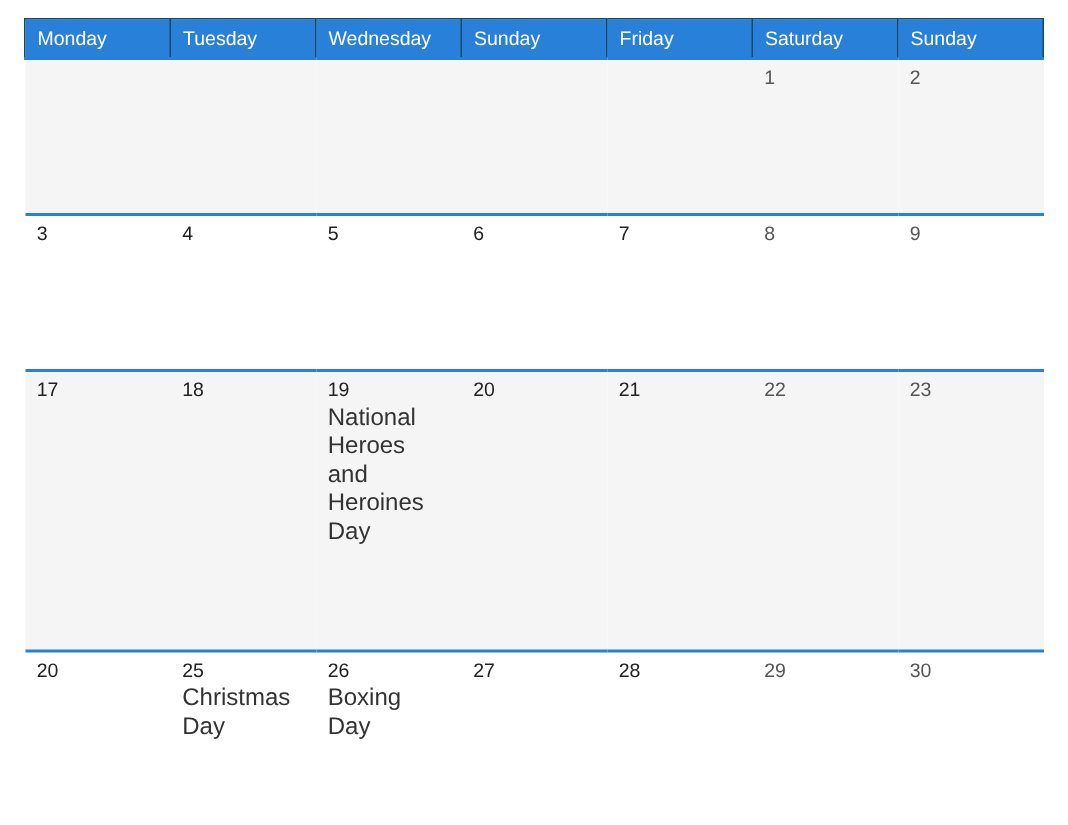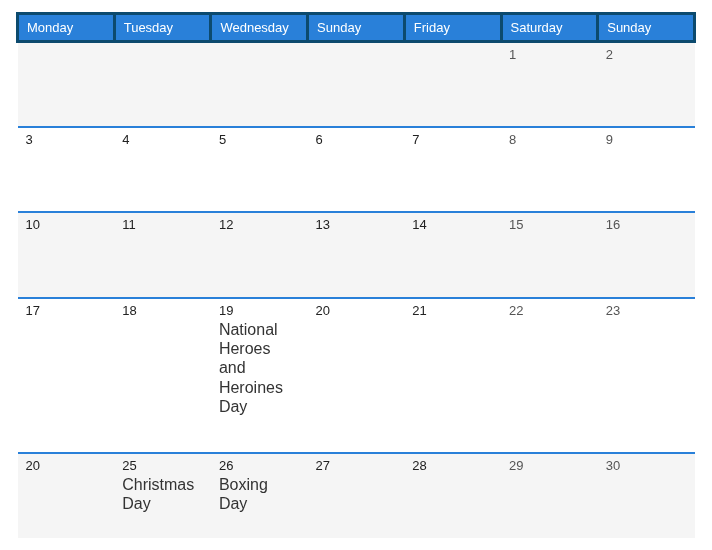--- a/index.html
+++ b/index.html
@@ -64,21 +64,21 @@
       flex: 1;
       border-collapse: collapse;
     }
     .calendar thead tr th {
       background: #2980d9;
       color: #fff;
       font-weight: normal;
       font-size: 13px;
       padding: 5px 8px;
       text-align: left;
-      border: 3px solid #0c4a6e;
+      border: 1px solid #0c4a6e;
     }
     .calendar tbody tr td {
       vertical-align: top;
       padding: 4px 8px 4px 8px;
       border-top: 2px solid #2980d9;
       border-left: none;
       border-right: none;
       border-bottom: none;
       width: calc(100% / 7);
       height: 68px;
@@ -166,43 +166,20 @@
           </td>
           <td>
             <span class="day-number saturday">8</span>
           </td>
           <td>
             <span class="day-number sunday">9</span>
           </td>
         </tr>
         <tr>
           <td>
-            <span class="day-number">10</span>
-          </td>
-          <td>
-            <span class="day-number">11</span>
-          </td>
-          <td>
-            <span class="day-number">12</span>
-          </td>
-          <td>
-            <span class="day-number">13</span>
-          </td>
-          <td>
-            <span class="day-number">14</span>
-          </td>
-          <td>
-            <span class="day-number saturday">15</span>
-          </td>
-          <td>
-            <span class="day-number sunday">16</span>
-          </td>
-        </tr>
-        <tr>
-          <td>
             <span class="day-number">17</span>
           </td>
           <td>
             <span class="day-number">18</span>
           </td>
           <td>
             <span class="day-number">19</span>
             <span class="holiday">National Heroes and Heroines Day</span>
           </td>
           <td>

